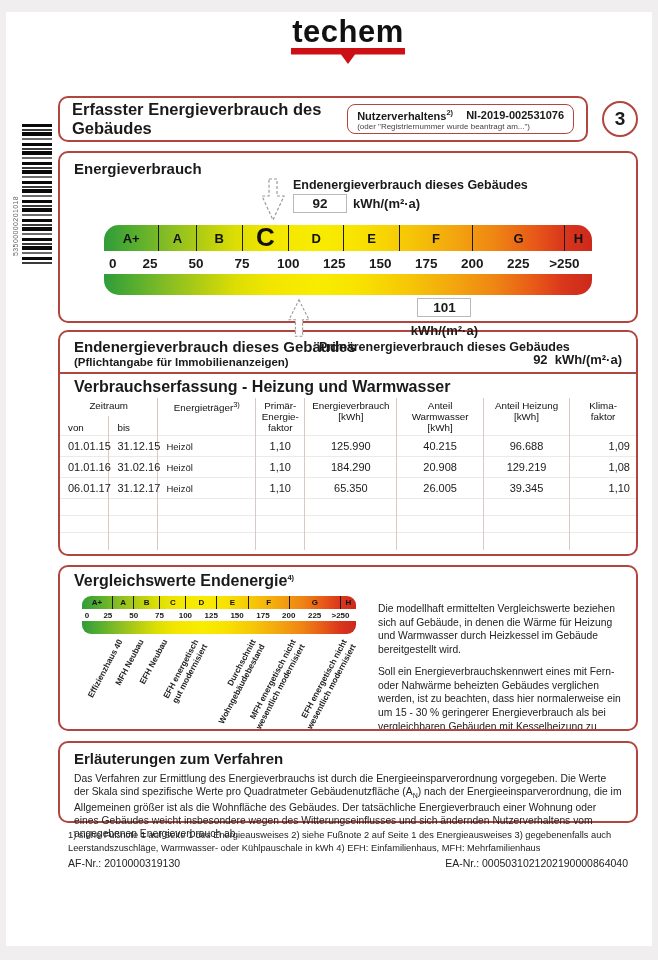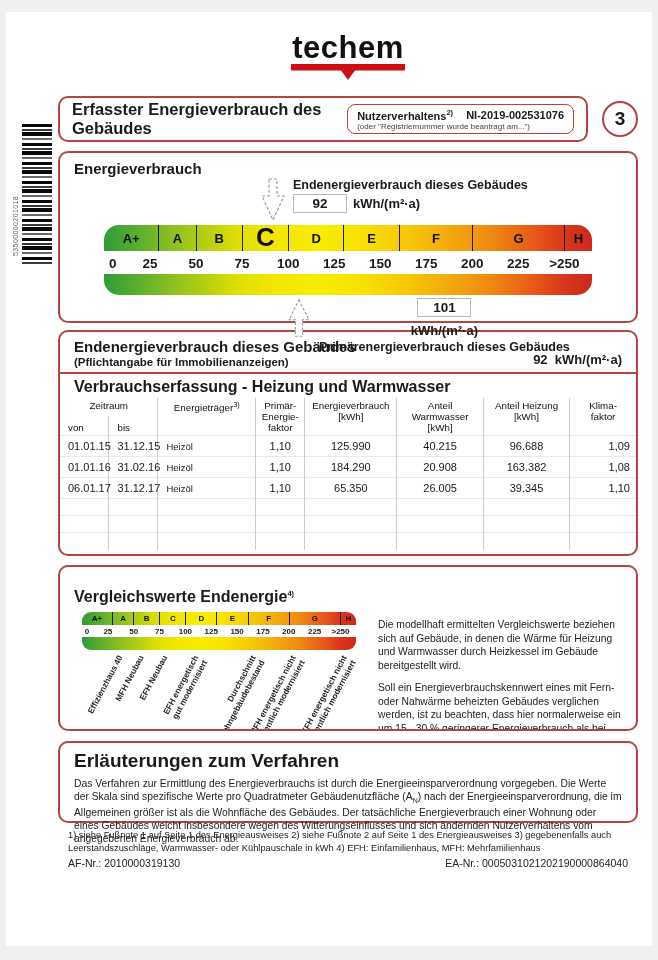--- a/index.html
+++ b/index.html
@@ -11,21 +11,21 @@
     position: relative;
     overflow: hidden;
   }
   .page {
     position: absolute; left: 6px; top: 12px; right: 6px; bottom: 14px;
     background: #ffffff;
   }
   .doc { position: relative; height: 100%; padding: 0 14px 0 52px; }
 
   
-  .logo-wrap { text-align: center; padding-top: 20px; height: 78px; }
+  .logo-wrap { text-align: center; padding-top: 4px; height: 78px; }
   .logo-text { font-size: 31px; font-weight: bold; letter-spacing: 0.5px; color: #111; line-height: 1; }
   .logo-swoosh { display: block; margin: 1px auto 0; }
 
   
   .rbox { border: 2px solid var(--accent, #b0463f); border-radius: 10px; background: #fff; }
 
   
   .title-box { padding: 8px 16px 7px; height: 76px; }
   .title-line { display: flex; align-items: baseline; gap: 12px; }
   .doc-title { font-size: 40px; font-weight: bold; letter-spacing: -1px; line-height: 1; }
@@ -105,39 +105,39 @@
   table.consumption th { font-weight: normal; font-size: 9.8px; text-align: center; vertical-align: top; padding: 2px 2px; color: #111; }
   table.consumption th.vb { vertical-align: bottom; text-align: left; padding-left: 8px; padding-bottom: 2px; }
   table.consumption td { font-size: 11px; padding: 4px 2px; text-align: center; border-top: 1px solid #eceae9; }
   table.consumption .bl { border-left: 1px solid #ddc6c3; }
   table.consumption td.al { text-align: left; padding-left: 8px; }
   table.consumption td.ar { text-align: right; padding-right: 6px; }
   table.consumption td.sm { font-size: 9.5px; }
   table.consumption tr.empty td { height: 17px; padding: 0 2px; }
 
   
-  .compare-box { margin-top: 9px; height: 166px; padding: 21px 14px; overflow: hidden; }
+  .compare-box { margin-top: 9px; height: 166px; padding: 5px 14px; overflow: hidden; }
   .compare-title { font-size: 16px; font-weight: bold; }
   .compare-body { display: flex; margin-top: 6px; }
   .compare-left { width: 290px; flex: 0 0 auto; }
   .cmp-labels { position: relative; height: 102px; margin: 2px 8px 0 8px; }
   .cmp-label { position: absolute; top: 2px; width: 0; height: 0; }
   .cmp-label span {
     position: absolute; right: -4px; top: 0; display: block; white-space: nowrap;
     transform: rotate(-62deg); transform-origin: top right;
     text-align: right; font-size: 8.3px; font-weight: bold; color: #222; line-height: 1.15;
   }
   .compare-right { flex: 1; padding-left: 14px; padding-top: 6px; }
   .compare-right p { font-size: 10.3px; line-height: 1.32; color: #222; }
   .compare-right p + p { margin-top: 9px; }
   .compare-left .scale { margin: 0 8px; border-radius: 9px; }
 
   
   .explain-box { margin-top: 10px; padding: 7px 14px 8px; height: 82px; }
-  .explain-title { font-size: 19px; font-weight: bold; }
+  .explain-title { font-size: 15px; font-weight: bold; }
   .explain-text { font-size: 10.3px; line-height: 1.3; margin-top: 5px; color: #222; }
   sub.an { font-size: 7px; vertical-align: sub; }
 
   
   .footnotes { margin-top: 6px; padding: 0 10px; font-size: 9.3px; line-height: 1.45; color: #222; }
   .idrow { display: flex; justify-content: space-between; padding: 1px 10px 0; font-size: 10.5px; color: #222; }
 
   
   .barcode {
     position: absolute; left: 16px; top: 112px; width: 30px; height: 140px;
@@ -289,21 +289,21 @@
               <td class="bl">96.688</td>
               <td class="ar bl">1,09</td>
             </tr>
             <tr>
               <td class="al">01.01.16</td>
               <td class="al bl">31.02.16</td>
               <td class="al bl sm">Heizöl</td>
               <td class="bl">1,10</td>
               <td class="bl">184.290</td>
               <td class="bl">20.908</td>
-              <td class="bl">163.382</td>
+              <td class="bl">129.219</td>
               <td class="ar bl">1,08</td>
             </tr>
             <tr>
               <td class="al">06.01.17</td>
               <td class="al bl">31.12.17</td>
               <td class="al bl sm">Heizöl</td>
               <td class="bl">1,10</td>
               <td class="bl">65.350</td>
               <td class="bl">26.005</td>
               <td class="bl">39.345</td>

